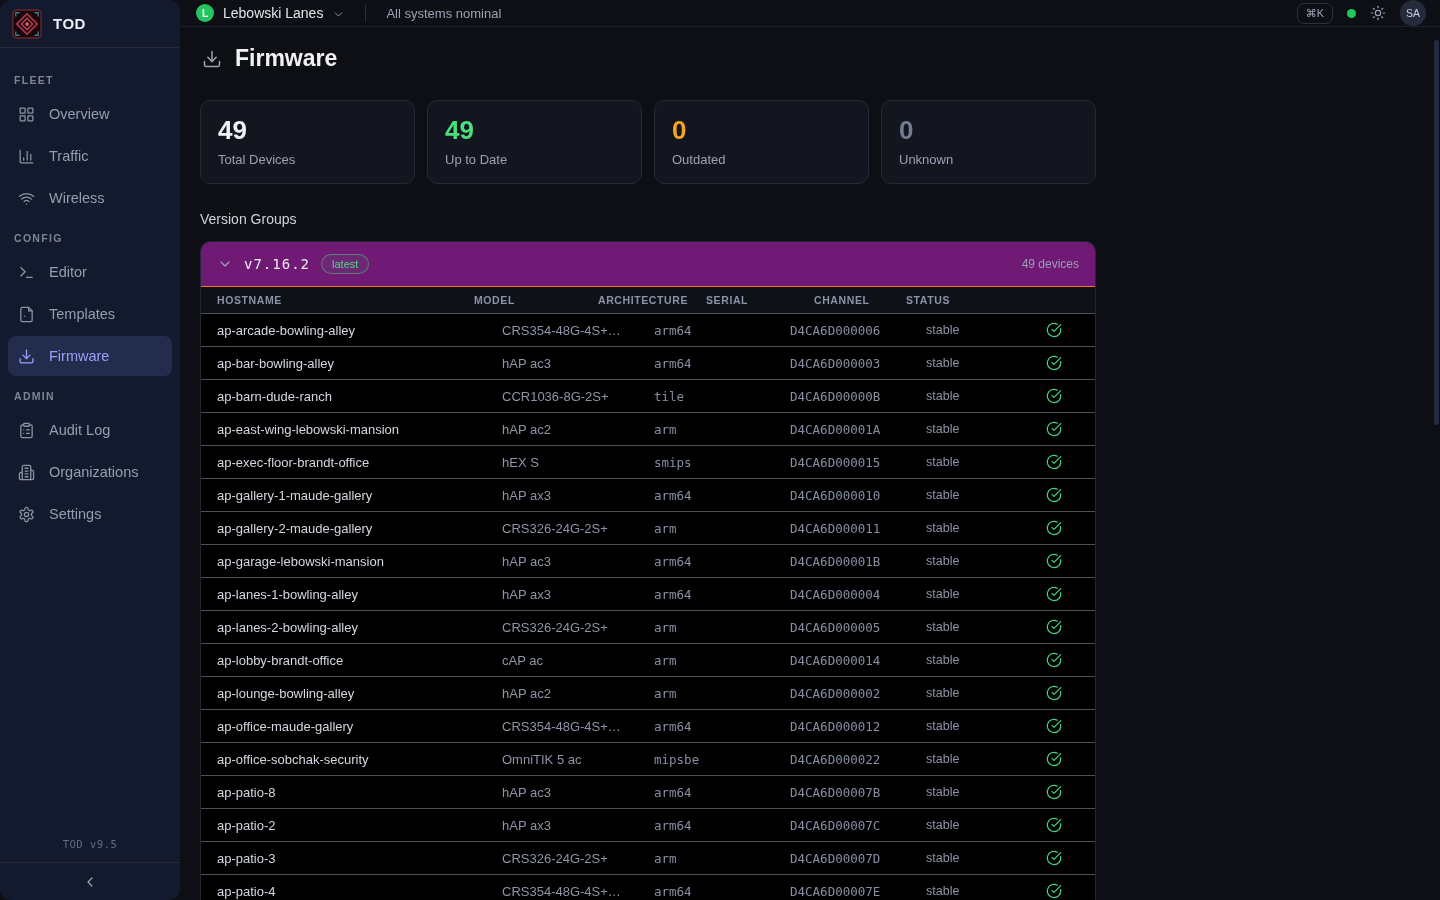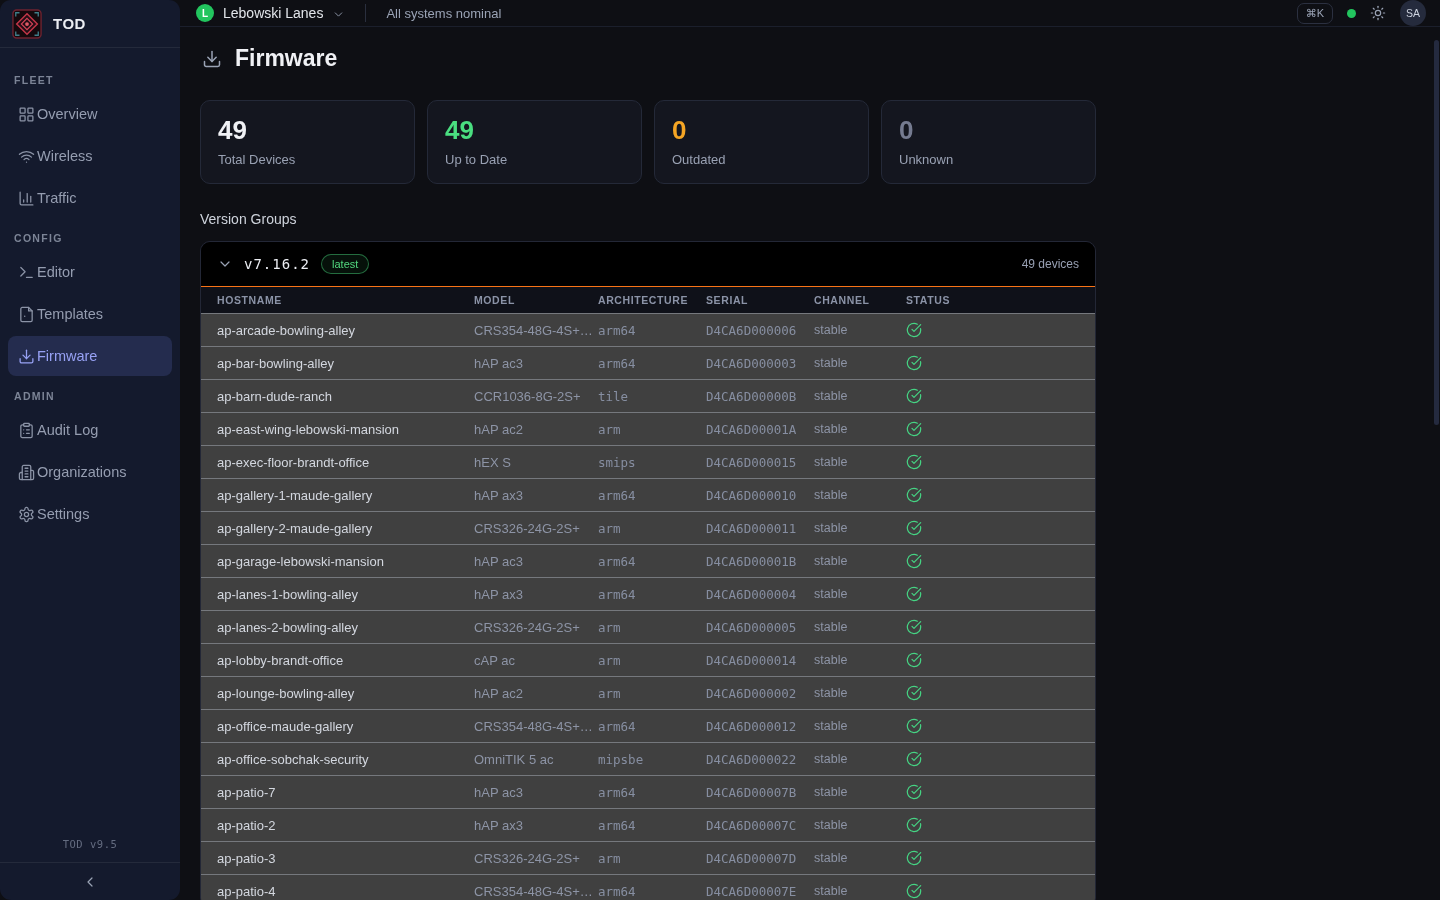--- a/index.html
+++ b/index.html
@@ -13,21 +13,21 @@
   .sidebar { width:180px; min-width:180px; height:100%; background:#141a2d;
     display:flex; flex-direction:column;border-radius:11px; }
   .side-header { height:48px; display:flex; align-items:center; gap:11px;
     padding:0 12px; border-bottom:1px solid rgba(255,255,255,.07); }
   .logo { width:30px; height:30px; display:inline-flex; }
   .brand { font-size:15px; font-weight:700; letter-spacing:.5px; color:#eceef3; }
   .side-nav { flex:1; padding-top:14px; overflow:hidden; }
   .nav-section-label { font-size:10.5px; font-weight:700; letter-spacing:1.3px;
     color:#7c8496; padding:12px 14px 6px; }
   .nav-item { height:40px; margin:2px 8px; border-radius:8px; display:flex;
-    align-items:center; gap:2px; padding:0 10px; color:#959db0; cursor:pointer; }
+    align-items:center; gap:14px; padding:0 10px; color:#959db0; cursor:pointer; }
   .nav-item .nav-label { font-size:14.5px; }
   .nav-icon { display:inline-flex; color:#8b93a6; }
   .nav-item.active { background:#242c4e; color:#97a1f4; }
   .nav-item.active .nav-icon { color:#97a1f4; }
   .side-footer { padding-top:6px; }
   .version { text-align:center; font-family:"DejaVu Sans Mono", monospace;
     font-size:10.5px; color:#646c80; padding-bottom:12px; letter-spacing:.5px; }
   .collapse-row { border-top:1px solid rgba(255,255,255,.07); height:38px;
     display:flex; align-items:center; justify-content:center; cursor:pointer;
     color:#9aa3b5; }
@@ -63,33 +63,33 @@
   .stat-card { background:#14161f; border:1px solid #242938; border-radius:10px;
     height:84px; padding:15px 17px; }
   .stat-value { font-size:26px; font-weight:700; line-height:1.1; }
   .stat-label { font-size:13px; color:#99a1b3; margin-top:7px; }
 
   .section-title { font-size:14px; color:#ced3dc; margin-top:27px; }
 
   .group-card { margin-top:14px; width:896px; background:#13151e;
     border:1px solid #232736; border-radius:10px; overflow:hidden; }
   .group-header { height:44px; display:flex; align-items:center; gap:11px;
-    padding:0 16px; background:#000000; }
+    padding:0 16px; background:#701a75; }
   .group-chevron { color:#9aa3b5; display:inline-flex; cursor:pointer; }
   .group-version { font-family:"DejaVu Sans Mono", monospace; font-size:14px;
     color:#eceef3; letter-spacing:1px; }
   .badge-latest { font-size:11px; color:#52d97f; background:rgba(74,222,128,.08);
     border:1px solid rgba(74,222,128,.45); border-radius:999px; padding:3px 10px; }
   .group-count { margin-left:auto; font-size:12px; color:#98a0b3; }
 
   .tgrid { display:grid; grid-template-columns:257px 124px 108px 108px 92px 1fr;
     align-items:center; padding:0 16px; }
   .thead { height:27px; background:#0f1119; border-top:1px solid #f97316; }
   .th { font-size:10.5px; font-weight:700; letter-spacing:.6px; color:#8b93a7; }
-  .trow { height:33px; background:#404040; border-top:1px solid rgba(205,212,227,.38); }
+  .trow { height:33px; background:#000000; border-top:1px solid rgba(205,212,227,.38);gap:28px; }
   .td-host { font-size:13px; color:#d3d7df; }
   .td-model { font-size:13px; color:#8d94a6; white-space:nowrap; overflow:hidden; }
   .td-arch, .td-serial { font-size:12.5px; color:#868ea1; }
   .td-channel { font-size:12.5px; color:#8d94a6; }
   .td-status { display:flex; }
   .status-ok { color:#45d483; display:inline-flex; }
 
   .scrollbar-thumb { position:absolute; right:1px; top:40px; width:5px;
     height:385px; border-radius:3px; background:#242a3f; }
 </style>
@@ -124,39 +124,39 @@
                   <rect width="7" height="7" x="14" y="14" rx="1"></rect>
                   <rect width="7" height="7" x="3" y="14" rx="1"></rect>
                 </svg>
               </span>
     <span class="nav-label">Overview</span>
   </div>
 
   <div class="nav-item">
     <span class="nav-icon">
                 <svg viewBox="0 0 24 24" width="17" height="17" fill="none" stroke="currentColor" stroke-width="1.8" stroke-linecap="round" stroke-linejoin="round">
+                  <path d="M3 3v16a2 2 0 0 0 2 2h16"></path>
+                  <path d="M18 17V9"></path>
+                  <path d="M13 17V5"></path>
+                  <path d="M8 17v-3"></path>
+                </svg>
+              </span>
+    <span class="nav-label">Traffic</span>
+  </div>
+
+  <div class="nav-item">
+    <span class="nav-icon">
+                <svg viewBox="0 0 24 24" width="17" height="17" fill="none" stroke="currentColor" stroke-width="1.8" stroke-linecap="round" stroke-linejoin="round">
                   <path d="M12 20h.01"></path>
                   <path d="M2 8.82a15 15 0 0 1 20 0"></path>
                   <path d="M5 12.859a10 10 0 0 1 14 0"></path>
                   <path d="M8.5 16.429a5 5 0 0 1 7 0"></path>
                 </svg>
               </span>
     <span class="nav-label">Wireless</span>
-  </div>
-
-  <div class="nav-item">
-    <span class="nav-icon">
-                <svg viewBox="0 0 24 24" width="17" height="17" fill="none" stroke="currentColor" stroke-width="1.8" stroke-linecap="round" stroke-linejoin="round">
-                  <path d="M3 3v16a2 2 0 0 0 2 2h16"></path>
-                  <path d="M18 17V9"></path>
-                  <path d="M13 17V5"></path>
-                  <path d="M8 17v-3"></path>
-                </svg>
-              </span>
-    <span class="nav-label">Traffic</span>
   </div>
 </div>
   </div>
 
   <div class="nav-section">
     <div class="nav-section-label">CONFIG</div>
     <div>
   <div class="nav-item">
     <span class="nav-icon">
                 <svg viewBox="0 0 24 24" width="17" height="17" fill="none" stroke="currentColor" stroke-width="1.8" stroke-linecap="round" stroke-linejoin="round">
@@ -556,21 +556,21 @@
       <span class="status-ok">
                   <svg viewBox="0 0 24 24" width="16" height="16" fill="none" stroke="currentColor" stroke-width="1.8" stroke-linecap="round" stroke-linejoin="round">
                     <path d="M21.801 10A10 10 0 1 1 17 3.335"></path>
                     <path d="m9 11 3 3L22 4"></path>
                   </svg>
                 </span>
     </div>
   </div>
 
   <div class="tgrid trow">
-    <div class="td-host">ap-patio-7</div>
+    <div class="td-host">ap-patio-8</div>
     <div class="td-model">hAP ac3</div>
     <div class="td-arch mono">arm64</div>
     <div class="td-serial mono">D4CA6D00007B</div>
     <div class="td-channel">stable</div>
     <div class="td-status">
       <span class="status-ok">
                   <svg viewBox="0 0 24 24" width="16" height="16" fill="none" stroke="currentColor" stroke-width="1.8" stroke-linecap="round" stroke-linejoin="round">
                     <path d="M21.801 10A10 10 0 1 1 17 3.335"></path>
                     <path d="m9 11 3 3L22 4"></path>
                   </svg>

